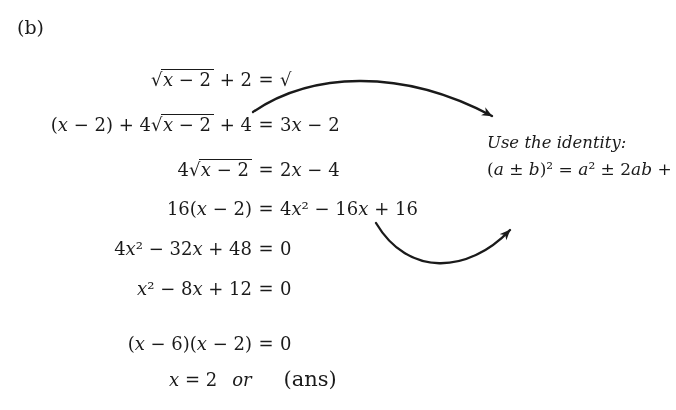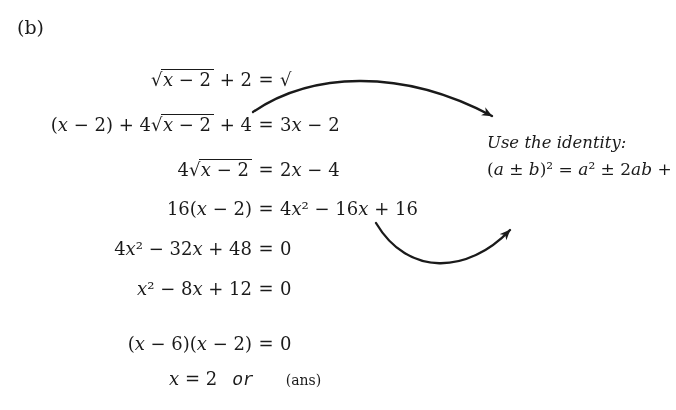--- a/index.html
+++ b/index.html
@@ -32,22 +32,22 @@
     display:inline-block;line-height:1.08;
     border-top:1.5px solid currentColor;
     padding:0 3px 0 2px;
     margin-top:7px;
   }
   .final-row{
     position:absolute;left:169px;top:361px;
     font-size:18px;line-height:24px;white-space:pre;
     display:flex;align-items:baseline;margin-top:6px;
   }
-  .final-row .conj{margin:0 15px;font-family:Liberation Mono, monospace;}
-  .final-row .ans-tag{margin-left:17px;font-size:14px;}
+  .final-row .conj{margin:0 15px;}
+  .final-row .ans-tag{margin-left:17px;font-size:21px;}
   .annotation{
     position:absolute;left:461px;top:129px;
     font-size:16.5px;line-height:27px;margin-left:26px;
   }
   .annotation .annotation-title{font-style:italic;display:block;}
   .annotation .annotation-formula{display:block;font-size:17px;white-space:pre;}
   .arrows{position:absolute;left:0;top:0;pointer-events:none;}
 </style>
 </head>
 <body>

